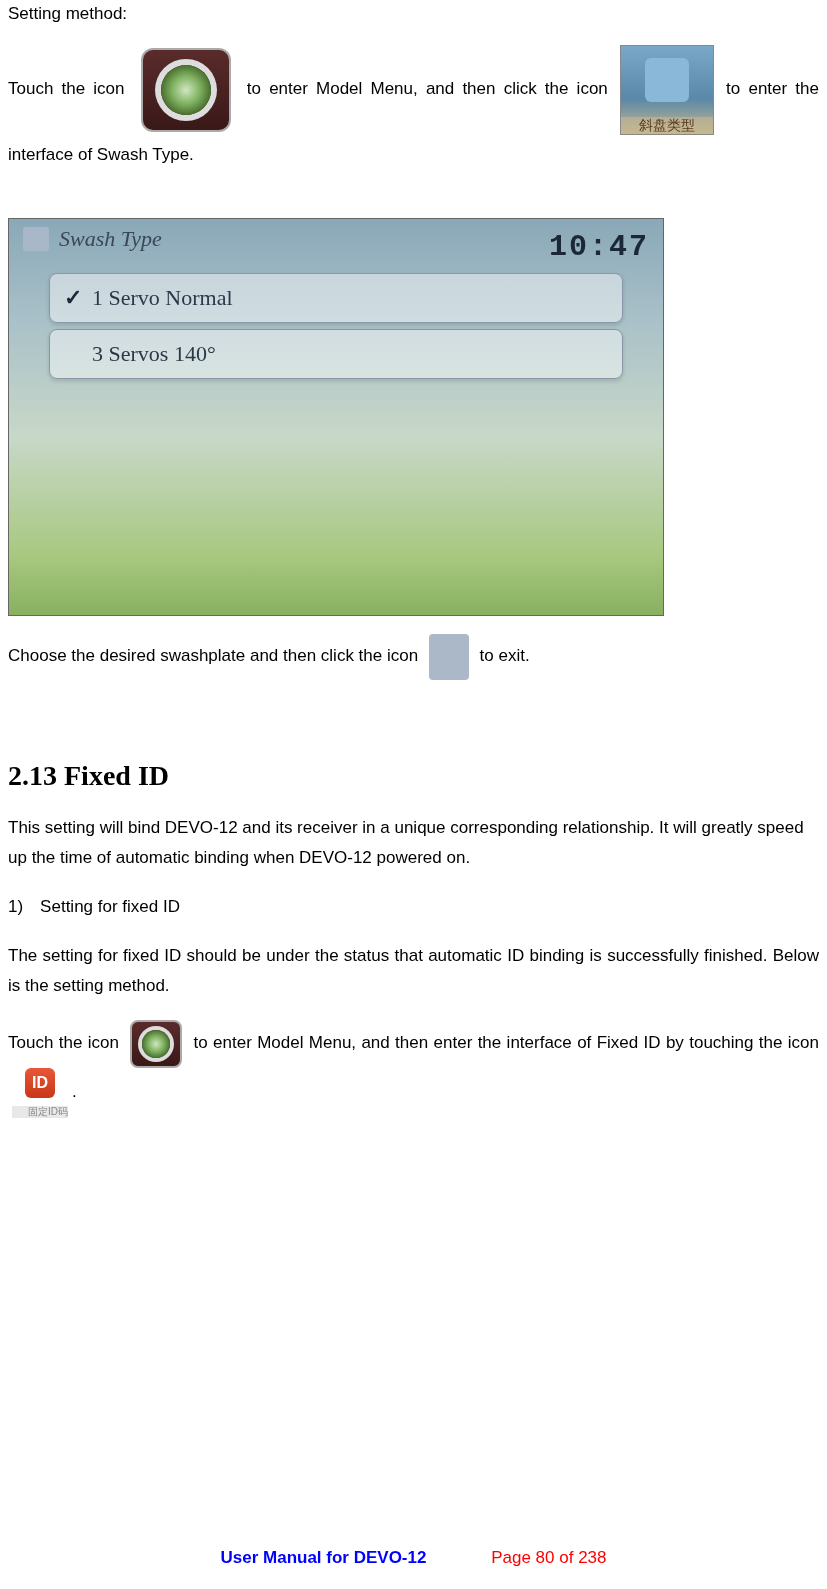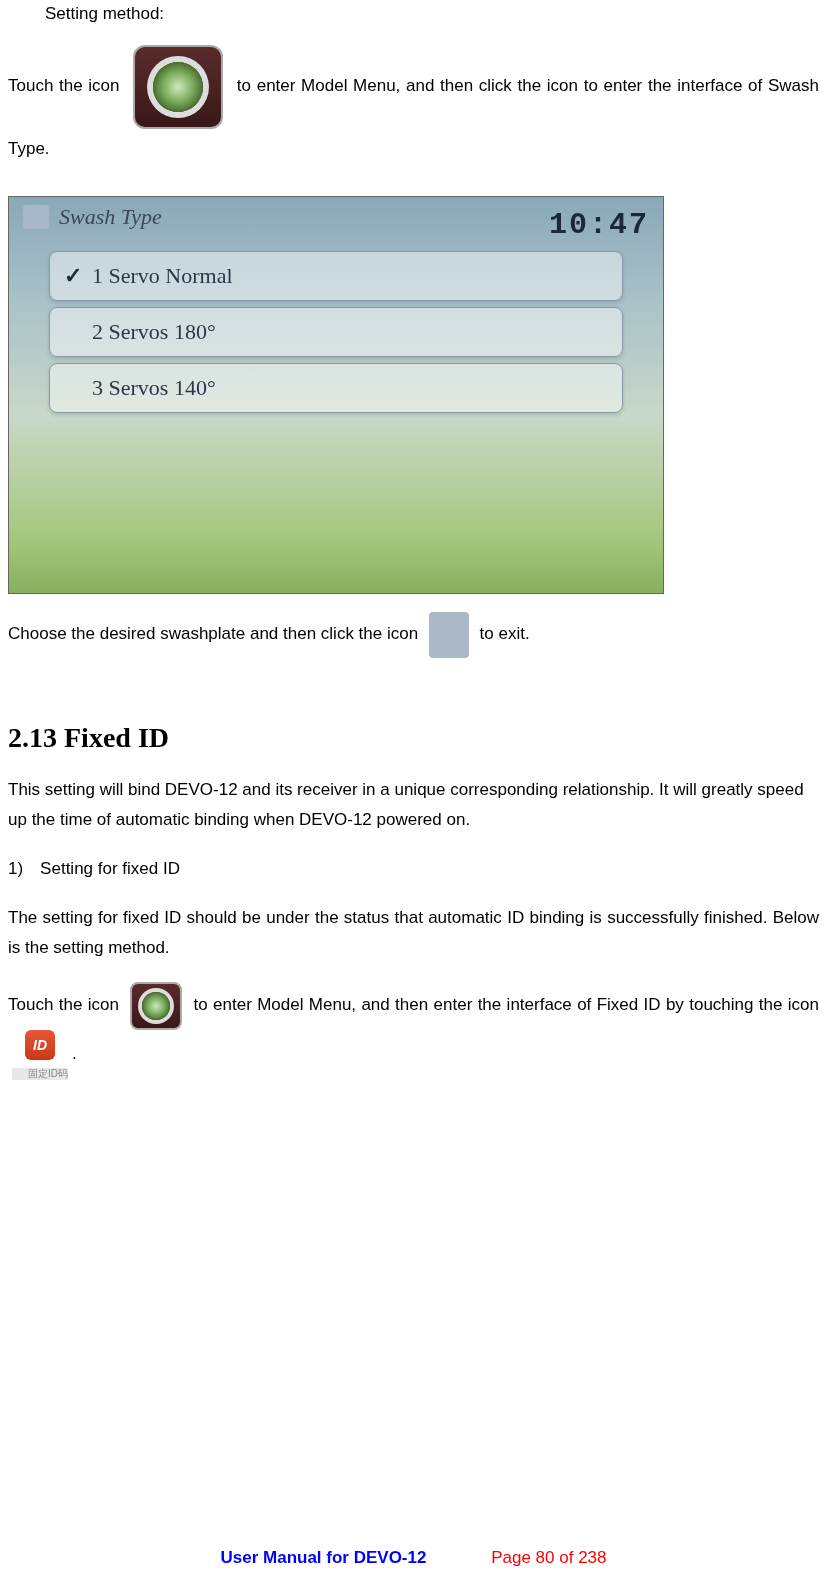--- a/index.html
+++ b/index.html
@@ -8,21 +8,20 @@
     font-size: 17px;
     color: #000;
     width: 827px;
     min-height: 1589px;
     padding: 0 8px;
     position: relative;
     line-height: 1.6;
   }
   .heading-label {
     font-weight: normal;
-    margin-left: 37px;
   }
   .inline-paragraph {
     margin-top: 18px;
     line-height: 2.4;
     text-align: justify;
   }
   .inline-paragraph.justify { text-align: justify; }
   .icon-settings {
     display: inline-block;
     vertical-align: middle;
@@ -111,36 +110,35 @@
   }
   .icon-id .badge {
     position:absolute;
     top:0; left:50%;
     transform: translateX(-50%);
     width:30px; height:30px;
     background: linear-gradient(#e85838, #c83818);
     border-radius:6px;
     color:#fff;
     font-weight:bold;
-    font-size:14px;
+    font-size:16px;
     text-align:center;
     line-height:30px;
-    font-style:italic;
   }
   .icon-id .cap {
     position:absolute;
     bottom:0; left:0; right:0;
     font-size:10px;
     color:#888;
     text-align:right;
     background:#e8e8e8;
     line-height:1.2;
   }
   .screenshot {
-    margin-top: 26px;
+    margin-top: 42px;
     width: 656px;
     height: 398px;
     background: linear-gradient(#8aa8b8 0%, #a8c0c8 25%, #c8d8c8 55%, #a8c880 85%, #88b060 100%);
     position: relative;
     border: 1px solid #666;
   }
   .titlebar {
     position:absolute;
     top:0; left:0; right:0;
     height:40px;
@@ -189,21 +187,21 @@
   .list-row .check {
     width:28px;
     display:inline-block;
     font-weight:bold;
     color:#1a2838;
   }
   .section-heading {
     font-family: "Times New Roman", serif;
     font-size: 28px;
     font-weight: bold;
-    margin-top: 58px;
+    margin-top: 74px;
   }
   .body-para {
     margin-top: 14px;
     line-height: 1.8;
   }
   .body-para.spaced { margin-top: 18px; }
   .body-para.justify { text-align: justify; }
   .footer {
     position:absolute;
     bottom: 18px;
@@ -216,40 +214,37 @@
 </style>
 </head>
 <body>
 
 <div class="heading-label">Setting method:</div>
 
 <div class="inline-paragraph">
   <span>Touch the icon </span>
   <span class="icon-settings"></span>
   <span> to enter Model Menu, and then click the icon </span>
+  <span class="icon-swash"><span class="cn">斜盘类型</span></span>
   <span>to enter the interface of Swash Type.</span>
 </div>
 
 <div class="screenshot">
   <div class="titlebar">
     <span class="back-btn"></span>
     <span>Swash Type</span>
   </div>
   <div class="digital-time">10:47</div>
   <div class="list">
     <div class="list-row">
         <span class="check">✓</span>
         <span>1 Servo Normal</span>
       </div>
     <div class="list-row">
         <span class="check"></span>
-        <span>2 Servos 180°</span>
-      </div>
-    <div class="list-row">
-        <span class="check"></span>
         <span>3 Servos 140°</span>
       </div>
   </div>
 </div>
 
 <div class="inline-paragraph">
   <span>Choose the desired swashplate and then click the icon </span>
   <span class="icon-back"></span>
   <span> to exit.</span>
 </div>

